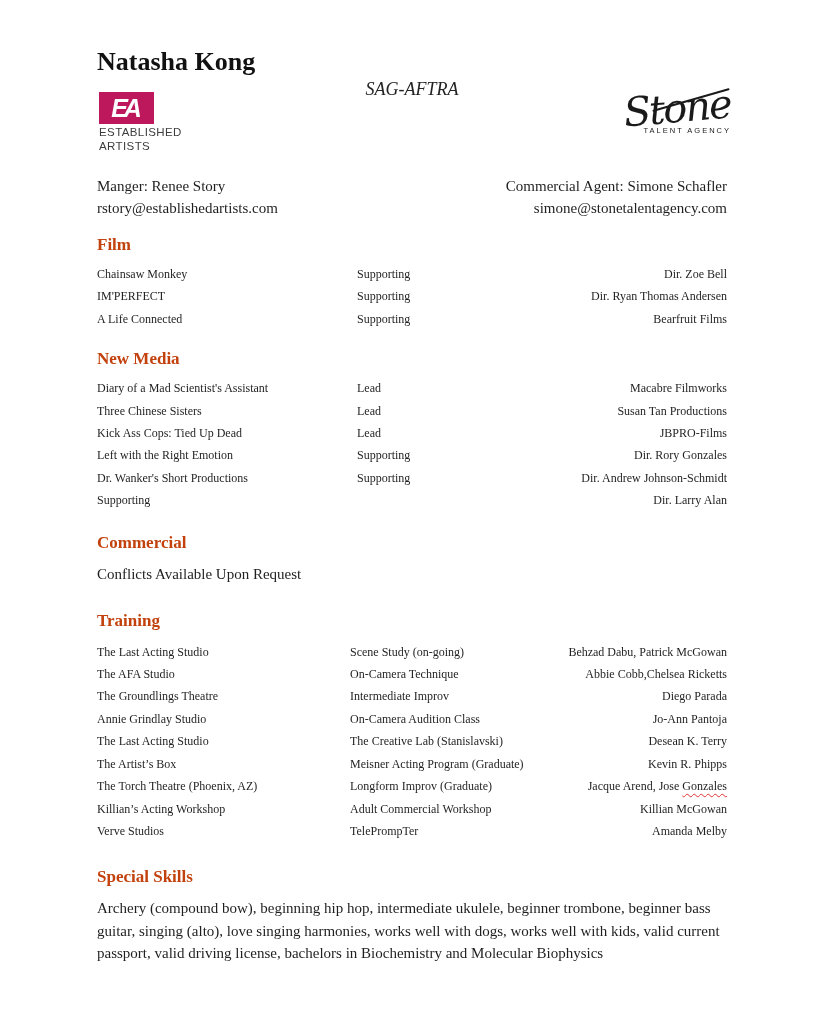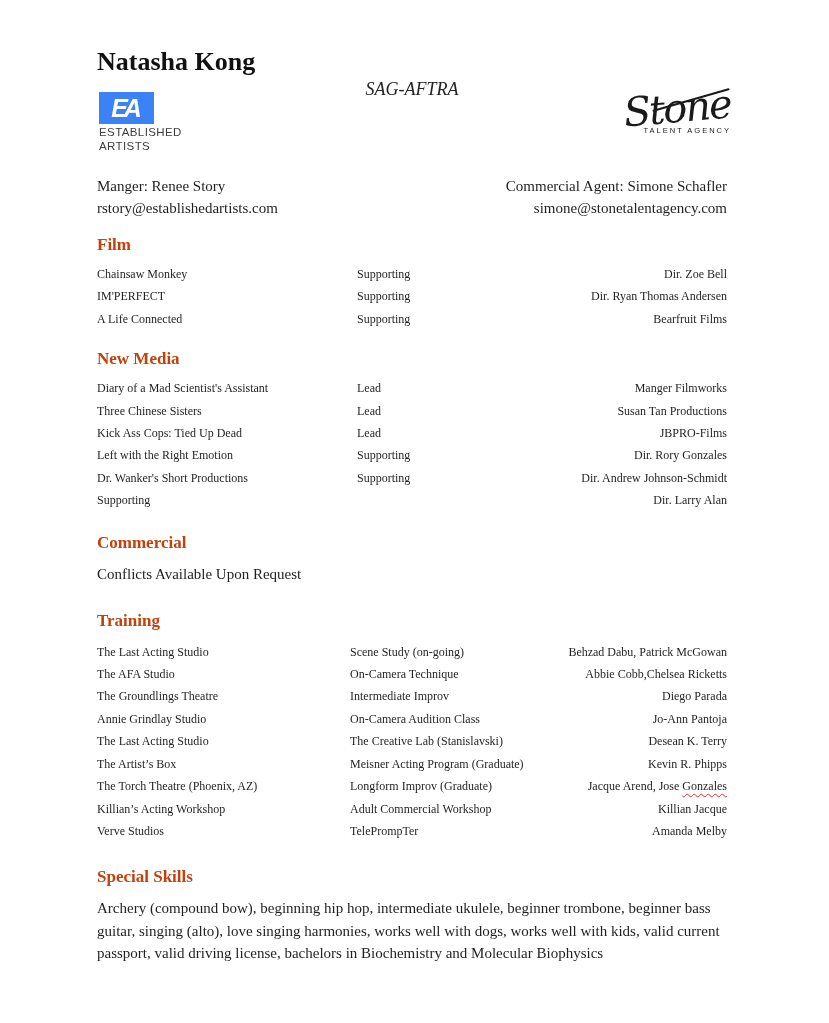--- a/index.html
+++ b/index.html
@@ -24,21 +24,21 @@
   }
   .union {
     font-size:18px; line-height:24px;
     font-style:italic; text-align:center;
     color:#222;
   }
 
   
   .ea-logo { position:absolute; left:99px; top:92px; width:80px; }
   .ea-box {
-    width:55px; height:32px; background:#3b82f6;
+    width:55px; height:32px; background:#be185d;
     color:#ffffff; display:flex; align-items:center; justify-content:center;
     font-family:"Liberation Sans", sans-serif;
     font-weight:bold; font-style:italic; font-size:25px; letter-spacing:-4px;
     padding-right:4px;
   }
   .ea-line {
     font-family:"Liberation Sans", sans-serif;
     font-size:11.5px; line-height:13px; letter-spacing:0.4px;
     color:#3d3d3d; margin-top:1px; white-space:nowrap;
   }
@@ -155,21 +155,21 @@
           </div>
         </div>
     </section>
 
     <section class="sec-media">
       <div class="section-heading">New Media</div>
       <div class="rows credits">
           <div class="row">
             <span class="col c1">Diary of a Mad Scientist's Assistant</span>
             <span class="col c2">Lead</span>
-            <span class="col c3">Manger Filmworks</span>
+            <span class="col c3">Macabre Filmworks</span>
           </div>
           <div class="row">
             <span class="col c1">Three Chinese Sisters</span>
             <span class="col c2">Lead</span>
             <span class="col c3">Susan Tan Productions</span>
           </div>
           <div class="row">
             <span class="col c1">Kick Ass Cops: Tied Up Dead</span>
             <span class="col c2">Lead</span>
             <span class="col c3">JBPRO-Films</span>
@@ -230,21 +230,21 @@
             <span class="col c3">Kevin R. Phipps</span>
           </div>
           <div class="row">
             <span class="col c1">The Torch Theatre (Phoenix, AZ)</span>
             <span class="col c2">Longform Improv (Graduate)</span>
             <span class="col c3">Jacque Arend, Jose <span class="misspelled">Gonzales</span></span>
           </div>
           <div class="row">
             <span class="col c1">Killian’s Acting Workshop</span>
             <span class="col c2">Adult Commercial Workshop</span>
-            <span class="col c3">Killian Jacque</span>
+            <span class="col c3">Killian McGowan</span>
           </div>
           <div class="row">
             <span class="col c1">Verve Studios</span>
             <span class="col c2">TelePrompTer</span>
             <span class="col c3">Amanda Melby</span>
           </div>
         </div>
     </section>
 
     <section class="sec-skills">

